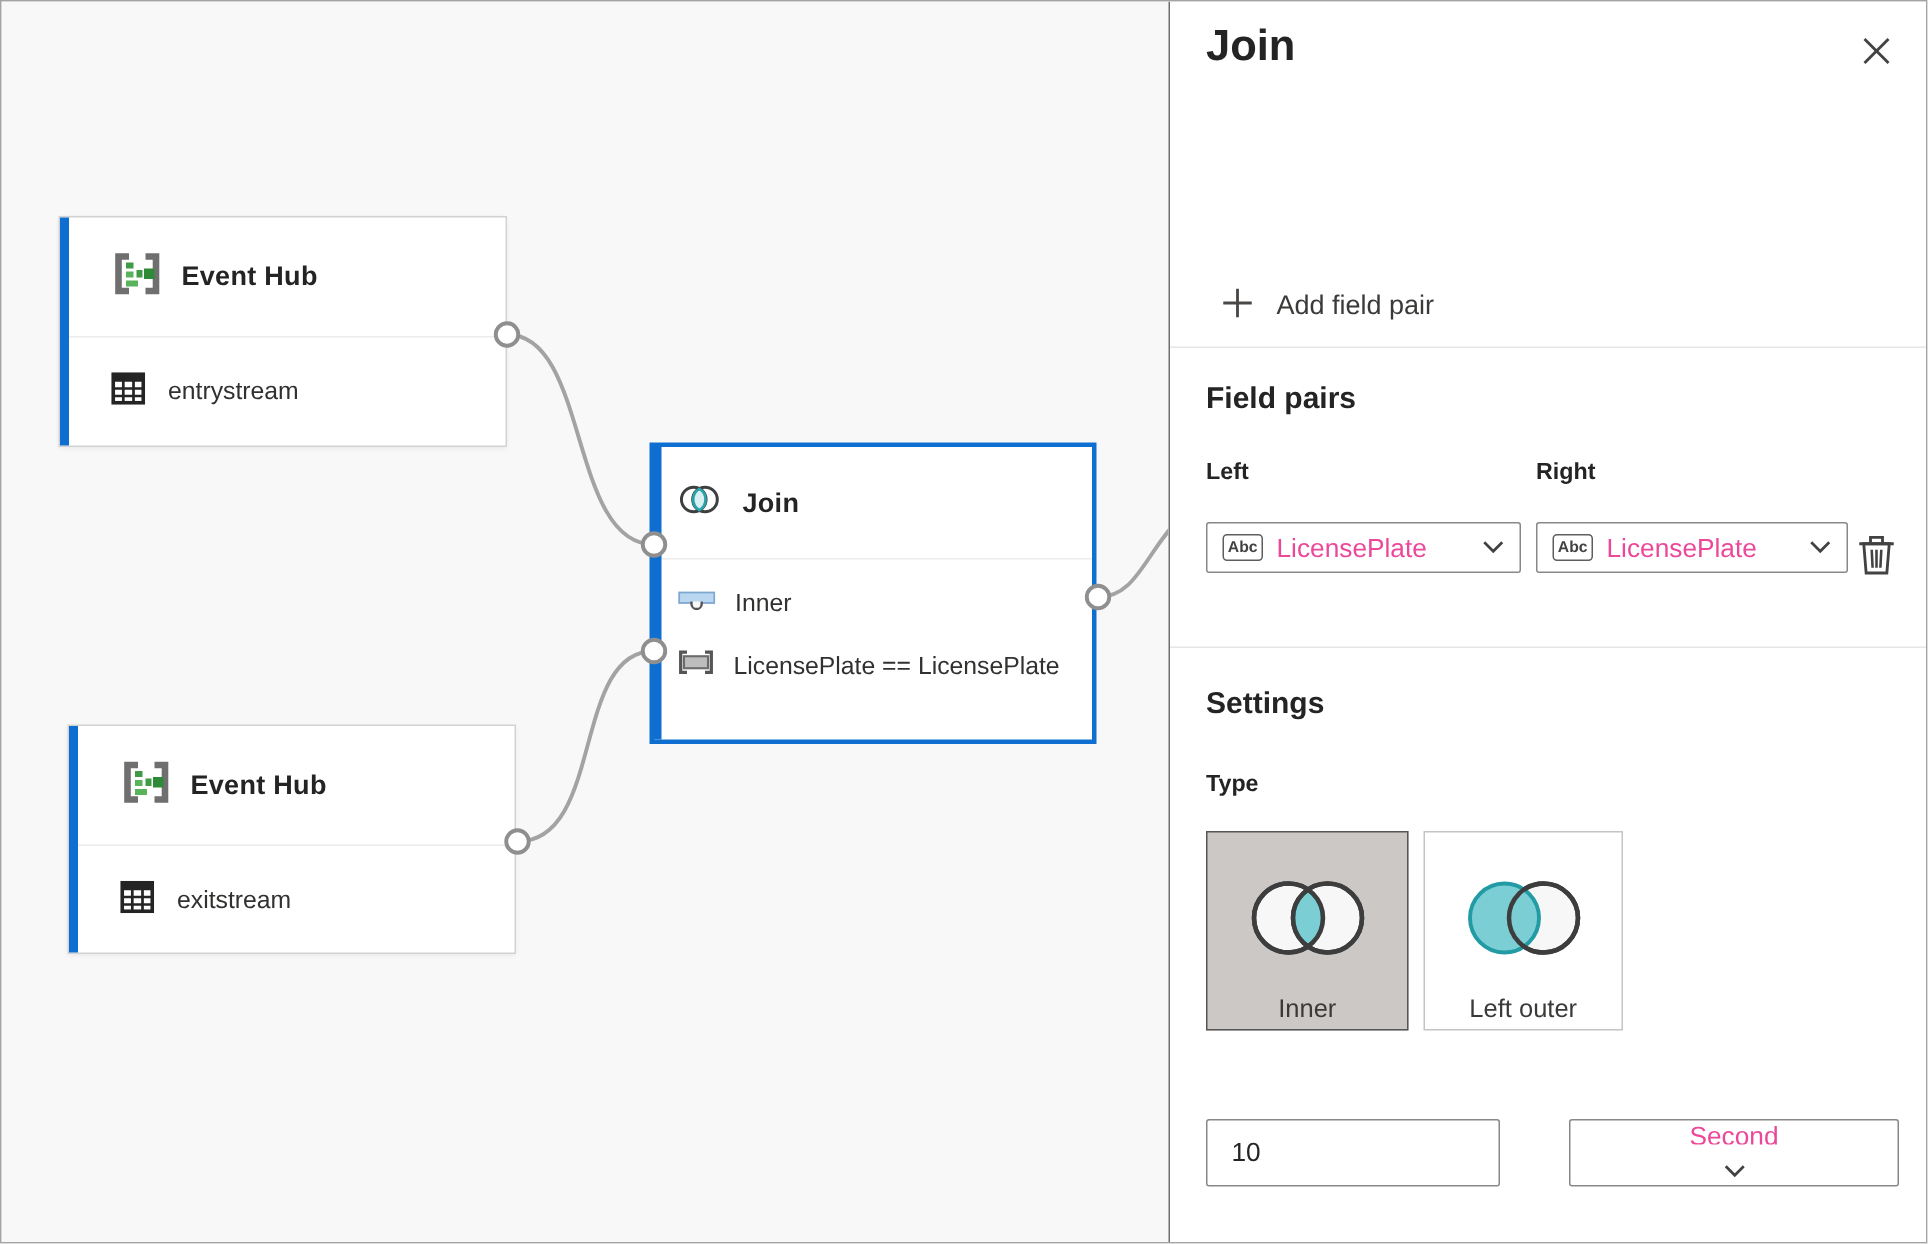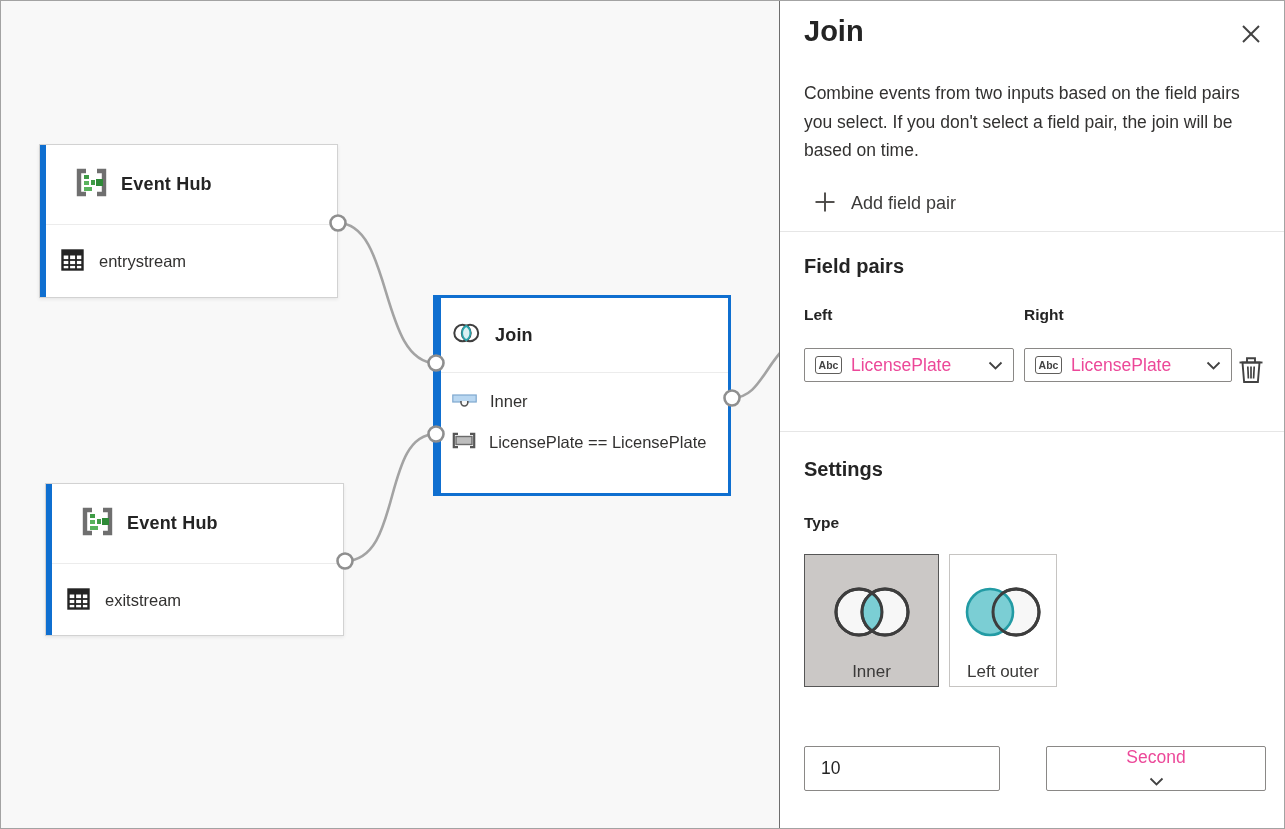--- a/index.html
+++ b/index.html
@@ -15,21 +15,21 @@
   .wires { position:absolute; left:0; top:0; width:778px; height:827px; z-index:5; pointer-events:none; }
 
   .node {
     position:absolute; background:#fff; border:1px solid #d2d2d2; z-index:1;
     box-shadow:0 1.6px 3.6px rgba(0,0,0,.08), 0 .3px .9px rgba(0,0,0,.06);
   }
   .node .accent { position:absolute; left:0; top:0; bottom:0; width:6px; background:#0f6fd0; }
   .node-header { display:flex; align-items:center; height:79px; padding-left:36px; gap:14px; }
   .node-title { font-size:18px; font-weight:700; color:#242424; letter-spacing:.2px; }
   .node-divider { height:1px; background:#ececec; }
-  .node-body-row { display:flex; align-items:center; padding-left:21px; gap:15px; }
+  .node-body-row { display:flex; align-items:center; padding-left:34px; gap:15px; }
   .node-body-text { font-size:16.5px; color:#323130; }
 
   .node-eh-top    { left:38px;  top:143px; width:299px; height:154px; }
   .node-eh-bottom { left:44px;  top:482px; width:299px; height:153px; }
   .node-eh-top .node-body-row, .node-eh-bottom .node-body-row { height:73px; }
 
   .node-join { left:432px; top:294px; width:298px; height:201px; border:3px solid #0f6fd0; box-shadow:none; }
   .node-join .accent { width:5px; }
   .node-join .node-header { height:74px; padding-left:16px; }
   .node-join .join-body { padding:19px 10px 0 16px; display:flex; flex-direction:column; gap:21px; }
@@ -63,21 +63,21 @@
     font-size:10.5px; font-weight:600; color:#424242; display:flex; align-items:center; justify-content:center; padding:0 2px;
   }
   .dd-value { font-size:17.5px; color:#ec4899; flex:1; overflow:hidden; white-space:nowrap; }
   .trash-btn { position:absolute; left:455px; top:354px; width:32px; height:32px; background:none; border:none; cursor:pointer; }
 
   .type-card {
     position:absolute; top:553px; height:133px; border:1px solid #c6c4c2; background:#fff;
     display:flex; flex-direction:column; align-items:center; padding-top:27px; gap:16px; cursor:pointer;
   }
   .type-card.selected { background:#cbc8c6; border:1px solid #565656; }
-  .card-inner { left:24px; width:135px; } .card-leftouter { left:169px; width:108px; }
+  .card-inner { left:24px; width:135px; } .card-leftouter { left:169px; width:133px; }
   .type-card-label { font-size:17px; color:#3b3a39; }
 
   .window-label { position:absolute; left:24px; top:712px; font-size:18px; font-weight:700; color:#242424; }
   .required { color:#a4262c; font-weight:700; margin-left:4px; }
   .window-input {
     position:absolute; left:24px; top:745px; width:196px; height:45px;
     border:1px solid #8a8886; border-radius:2px; font-size:17.5px; color:#242424;
     padding:0 16px; font-family:"Liberation Sans", sans-serif;
   }
   .unit-dropdown { top:745px; left:266px; width:220px; height:45px;flex-direction:column; }
@@ -205,21 +205,20 @@
 
     <div class="panel-title">Join</div>
 
     <button class="close-btn">
       <svg width="20" height="20" viewBox="0 0 20 20">
         <line x1="2" y1="2" x2="18" y2="18" stroke="#424242" stroke-width="1.9"></line>
         <line x1="18" y1="2" x2="2" y2="18" stroke="#424242" stroke-width="1.9"></line>
       </svg>
     </button>
 
-    <p class="panel-desc">Combine events from two inputs based on the field pairs you select. If you don't select a field pair, the join will be based on time.</p>
 
     <button class="add-pair">
       <span>
         <svg width="22" height="22" viewBox="0 0 22 22">
           <line x1="11" y1="1.5" x2="11" y2="20.5" stroke="#4a4846" stroke-width="1.9"></line>
           <line x1="1.5" y1="11" x2="20.5" y2="11" stroke="#4a4846" stroke-width="1.9"></line>
         </svg>
       </span>
       <span class="add-pair-label">Add field pair</span>
     </button>

